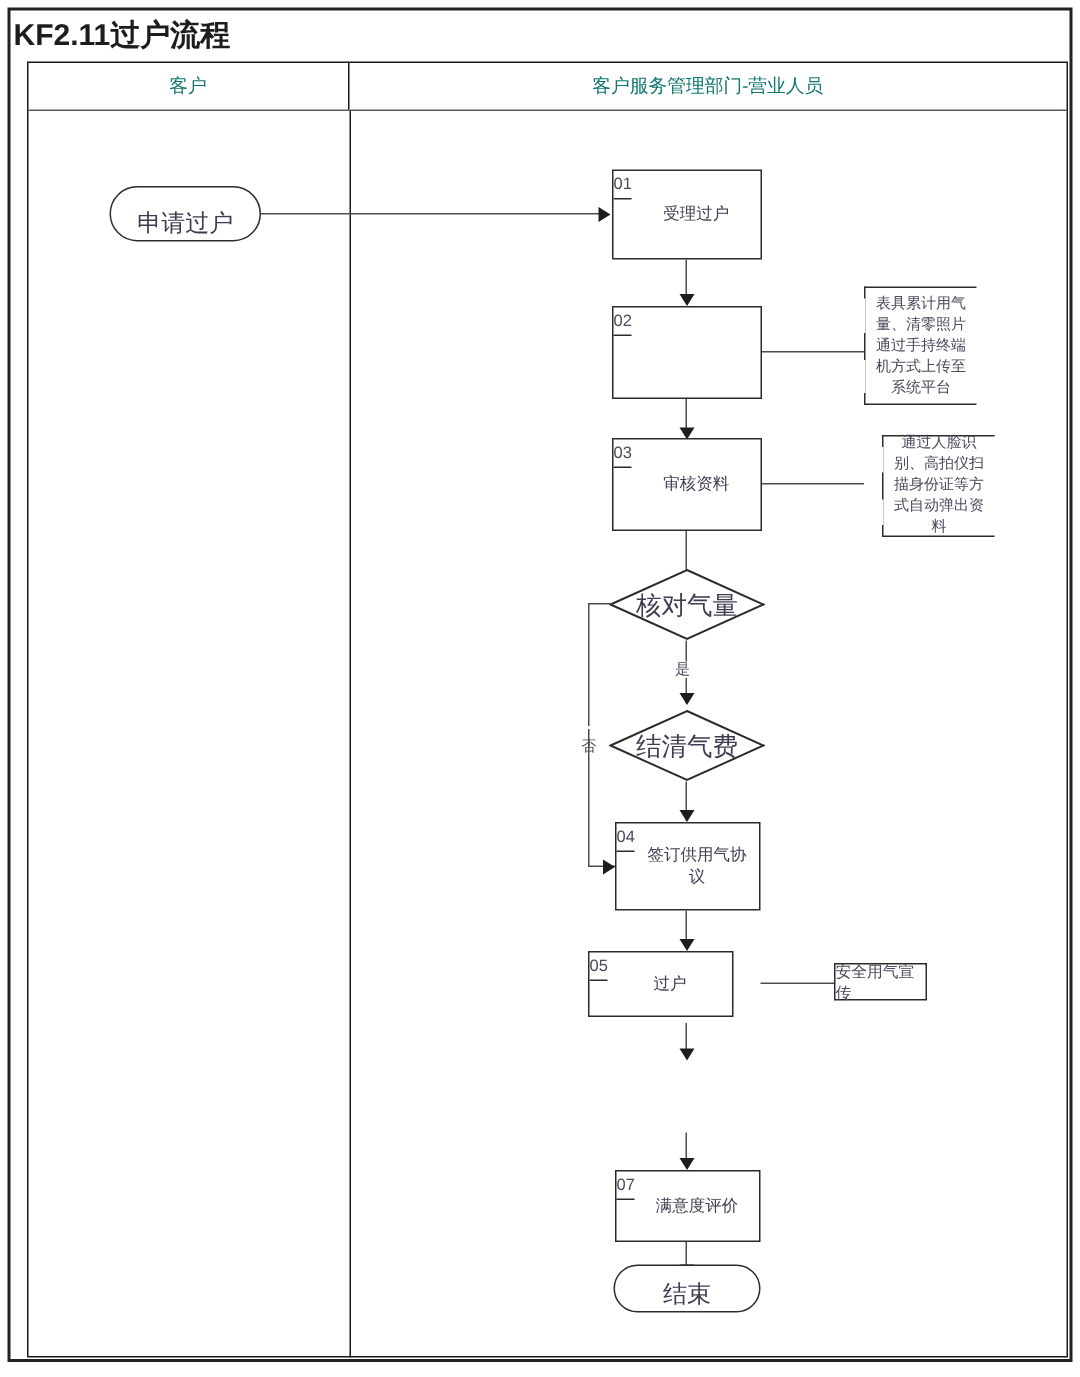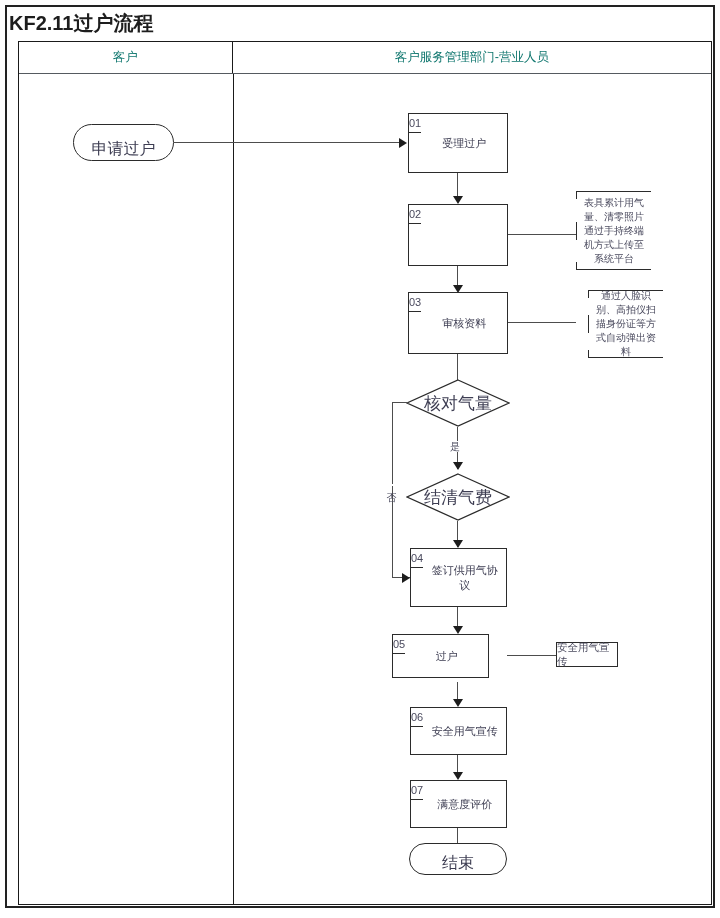--- a/index.html
+++ b/index.html
@@ -347,24 +347,20 @@
     </div>
 
     <div class="conn h" style="left:507px; top:655px; width:50px;"></div>
     <div class="annot-box" style="left:556px; top:642px; width:62px; height:25px;">
       <span>安全用气宣传</span>
     </div>
 
     <div class="conn v" style="left:457px; top:682px; height:22px;"></div>
     <div class="arrow-down" style="left:453px; top:699px;"></div>
 
-    <div class="proc" style="left:410px; top:707px; width:97px; height:48px;">
-      <div class="proc-num">06</div>
-      <div class="proc-body">安全用气宣传</div>
-    </div>
 
     <div class="conn v" style="left:457px; top:755px; height:22px;"></div>
     <div class="arrow-down" style="left:453px; top:772px;"></div>
 
     <div class="proc" style="left:410px; top:780px; width:97px; height:48px;">
       <div class="proc-num">07</div>
       <div class="proc-body">满意度评价</div>
     </div>
 
     <div class="conn v" style="left:457px; top:828px; height:22px;"></div>

